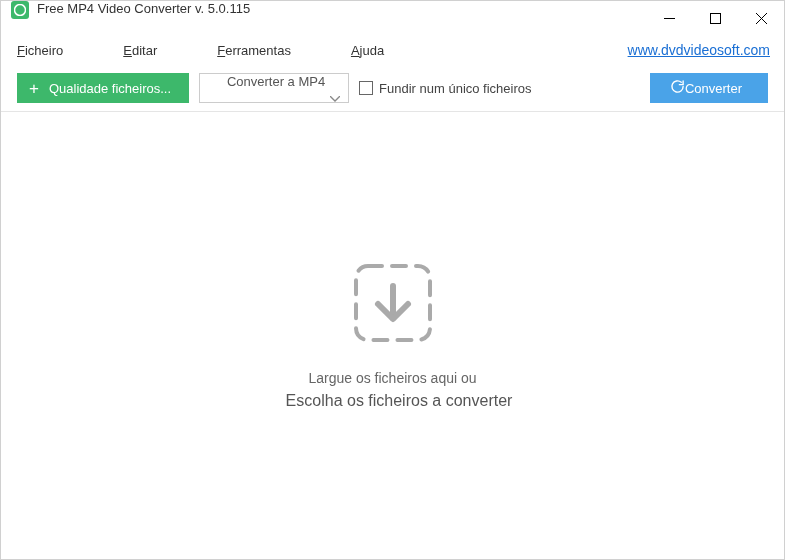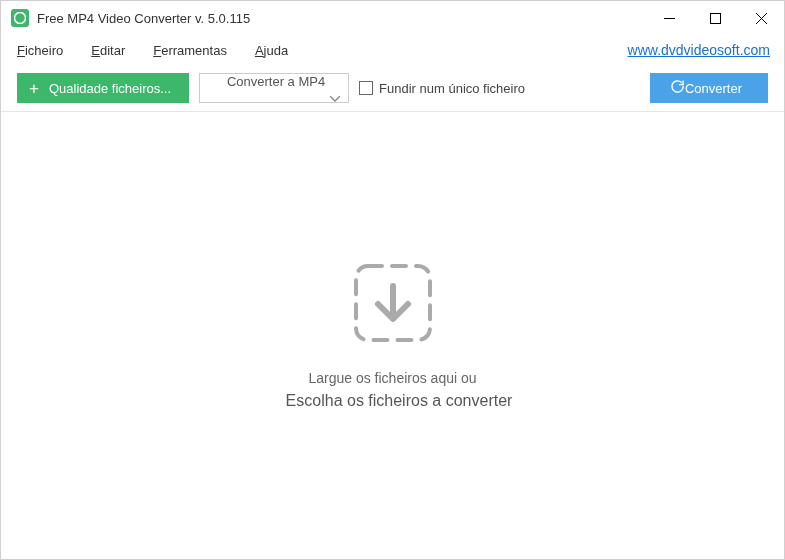--- a/index.html
+++ b/index.html
@@ -9,21 +9,20 @@
       background: #fff;
       font-family: "Segoe UI", Tahoma, sans-serif;
       font-size: 13px;
       color: #333;
       border: 1px solid #d0d0d0;
       overflow: hidden;
     }
     .titlebar {
       height: 34px;
       display: flex;
-      align-items: center;
       padding: 0 0 0 10px;
       background: #fff;
     }
     .titlebar .app-icon {
       width: 18px; height: 18px;
       background: #3db86b;
       border-radius: 3px;
       display: flex;
       align-items: center;
       justify-content: center;
@@ -39,20 +38,21 @@
       justify-content: center;
       cursor: pointer;
     }
     .win-btn svg { width: 11px; height: 11px; }
     .menubar {
       height: 30px;
       display: flex;
       align-items: center;
       padding: 0 14px;
       background: #fff;
+      gap: 32px;
     }
     .menu-item {
       padding: 4px 2px;
       margin-right: 24px;
       cursor: pointer;
       font-size: 13px;
     }
     .menu-item .ul { text-decoration: underline; }
     .menubar .link {
       margin-left: auto;
@@ -203,21 +203,21 @@
   <div class="dropdown">
     <span>Converter a MP4</span>
     <span class="chev">
       <svg width="10" height="6" viewBox="0 0 10 6">
           <path d="M0 0l5 5 5-5" fill="none" stroke="#888" stroke-width="1.3"></path>
         </svg>
     </span>
   </div>
   <label class="checkbox-wrap">
     <span class="cb-box"></span>
-    <span>Fundir num único ficheiro</span>
+    <span>Fundir num único ficheiros</span>
   </label>
   <button class="btn-convert">
     <span>
       <svg width="15" height="15" viewBox="0 0 24 24" fill="none" stroke="#fff" stroke-width="2.2" stroke-linecap="round">
         <path d="M21 12a9 9 0 1 1-3-6.7"></path>
         <polyline points="21 3 21 9 15 9" fill="none"></polyline>
       </svg>
     </span>
     <span>Converter</span>
   </button>

